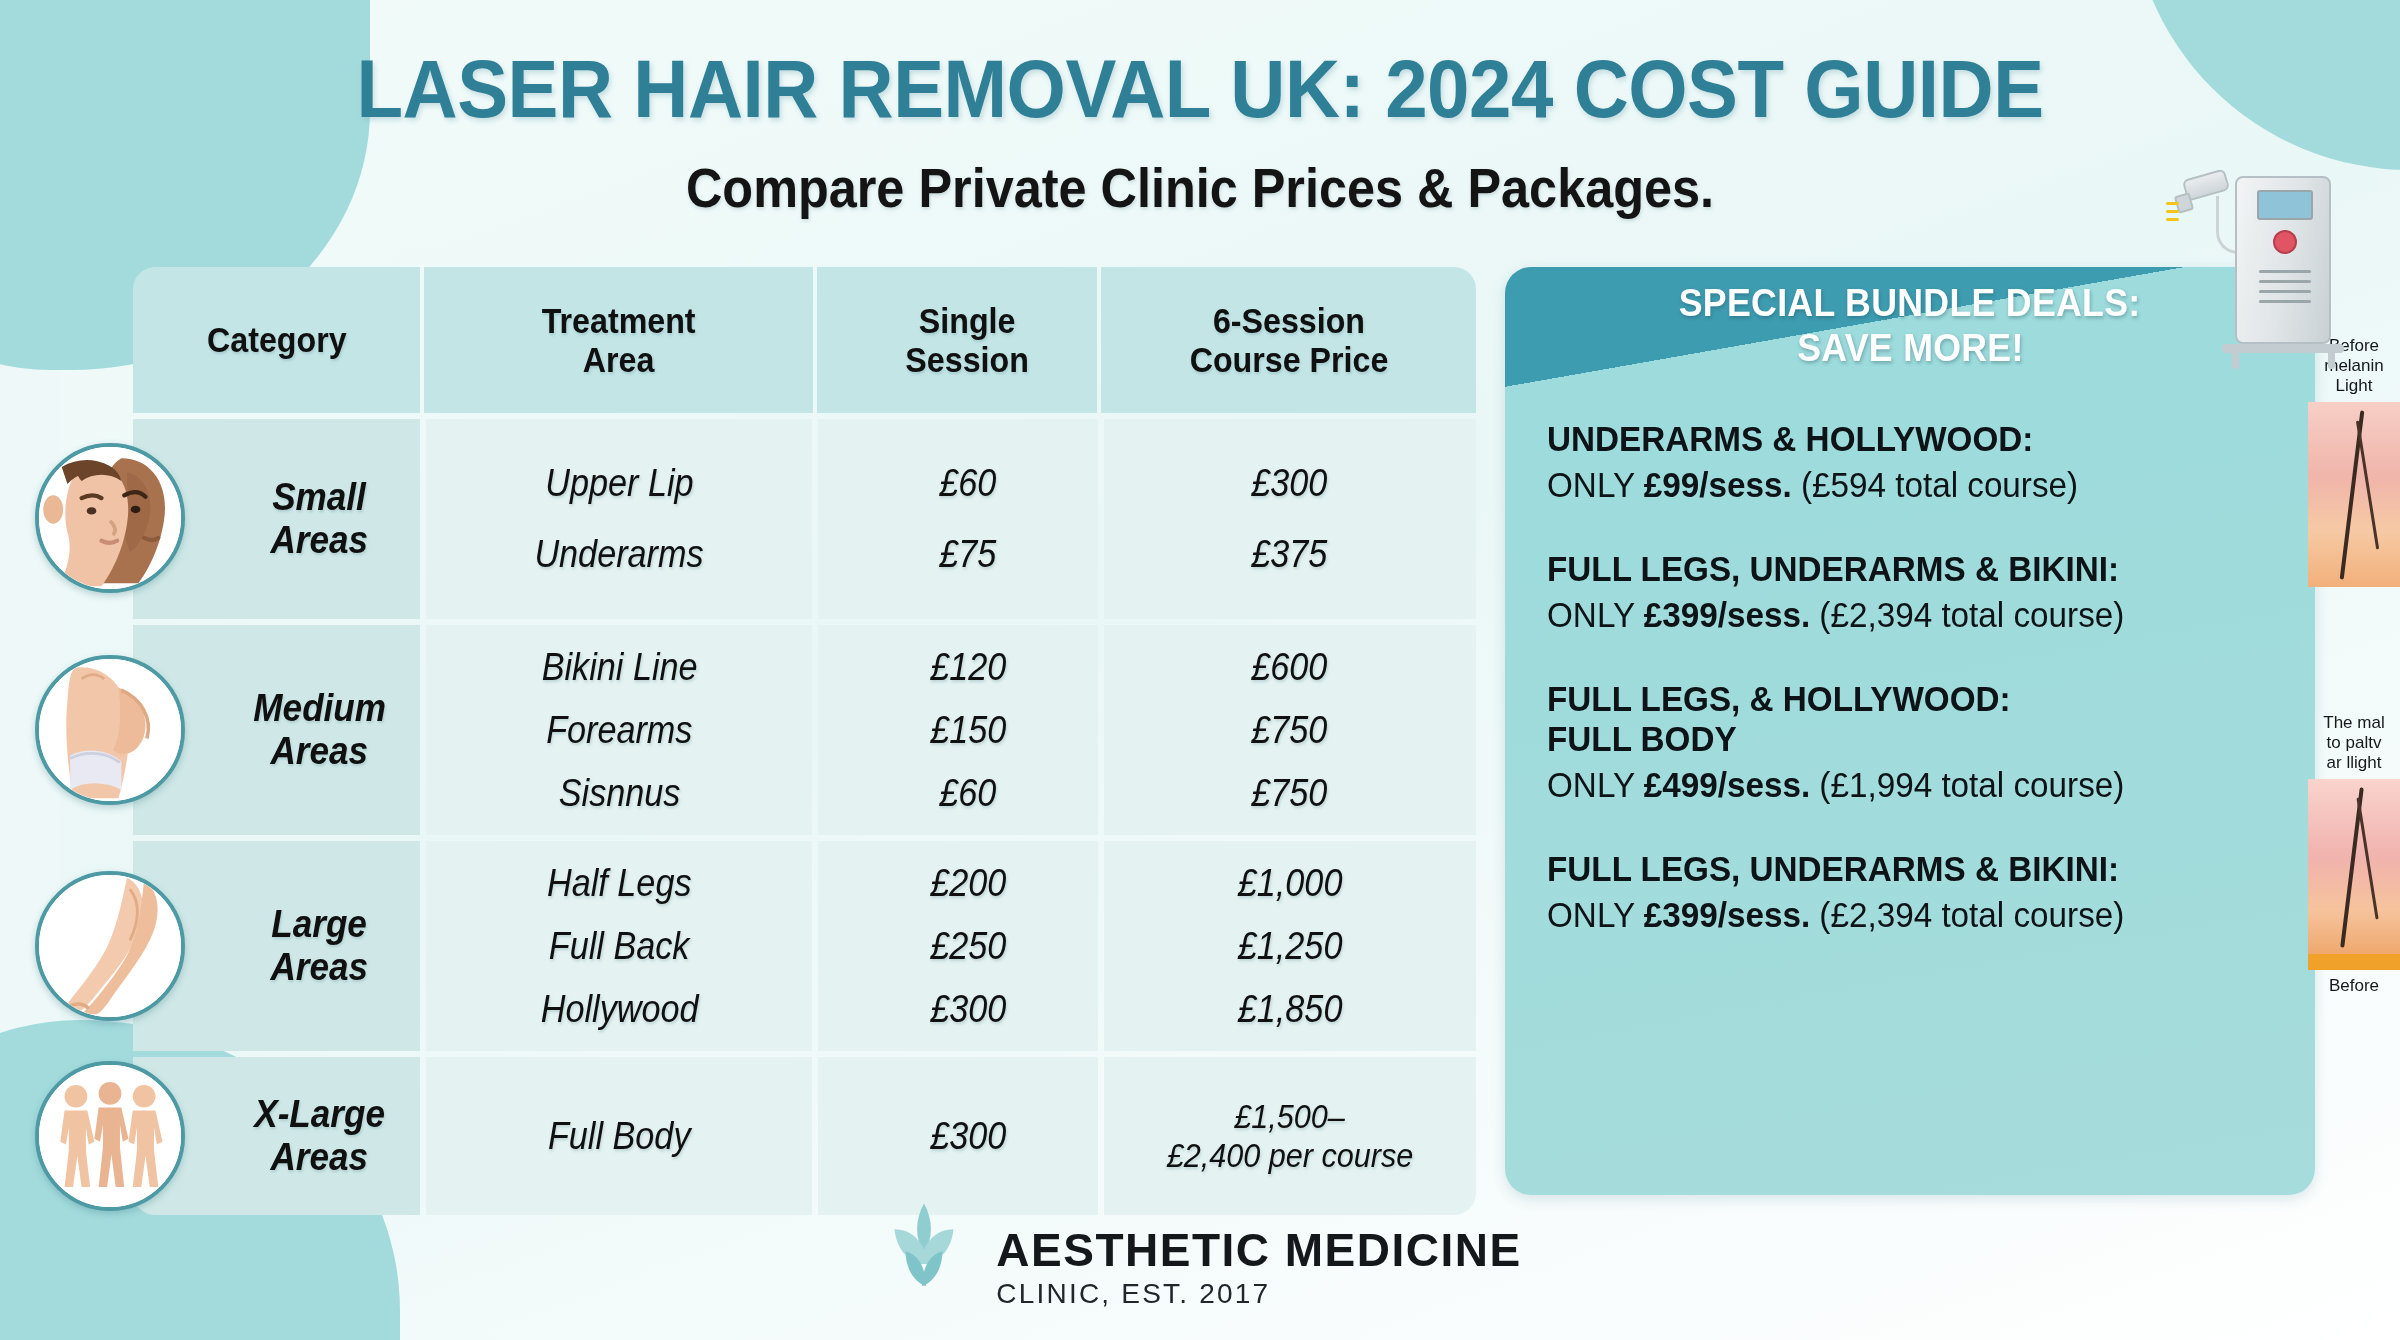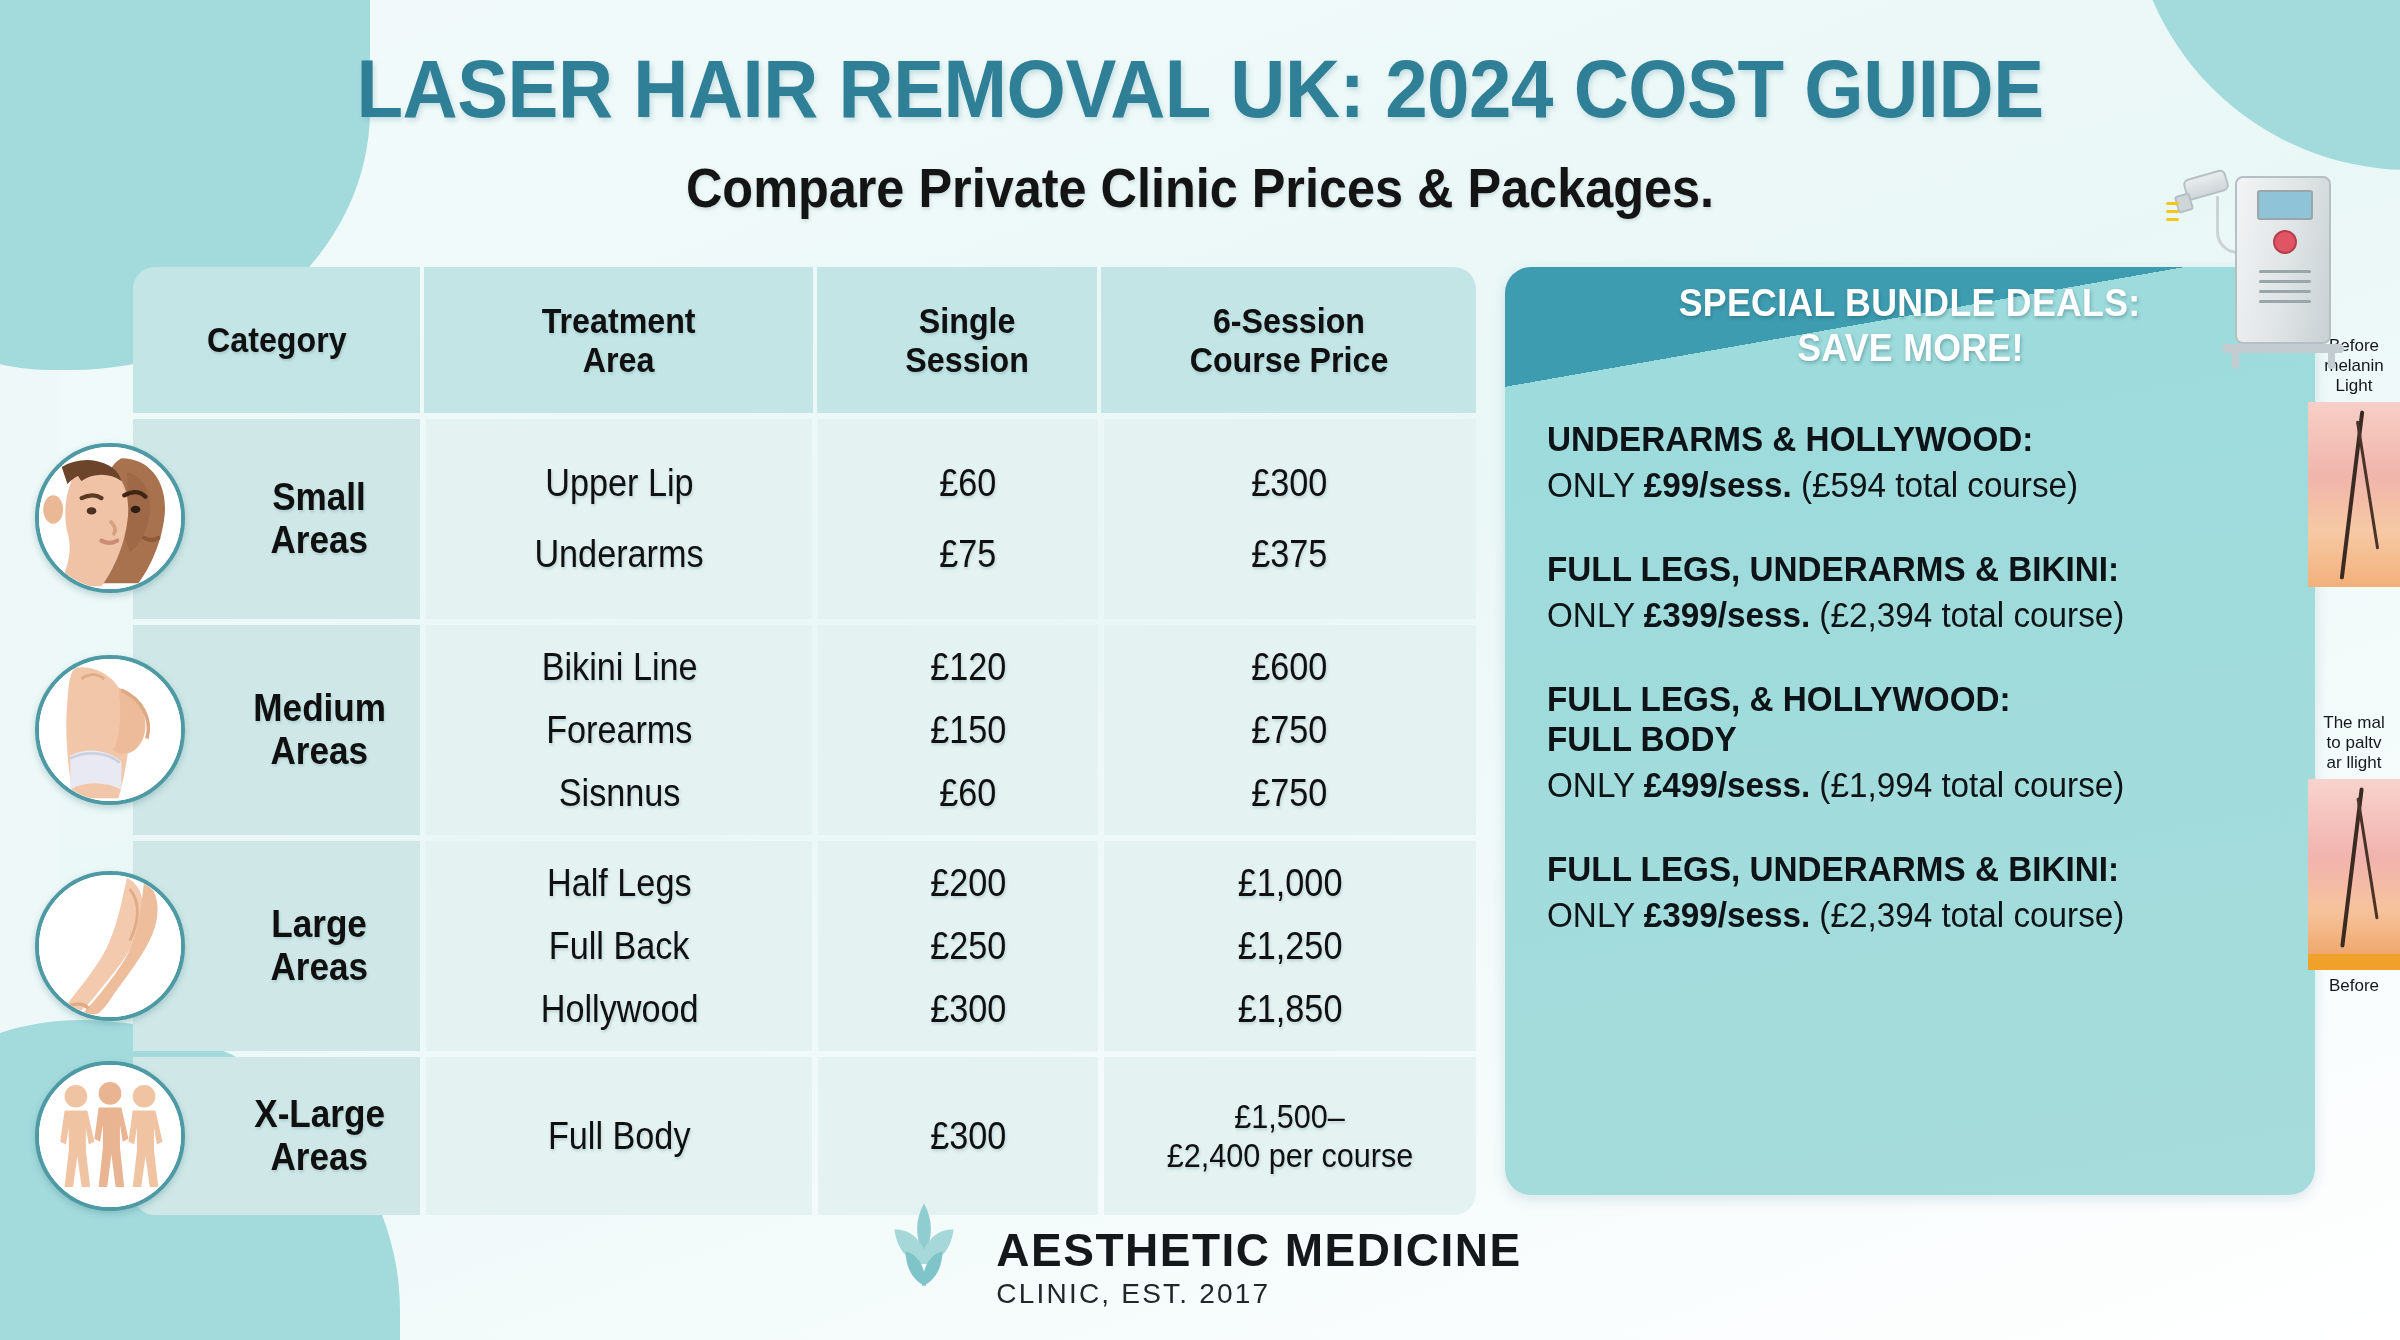--- a/index.html
+++ b/index.html
@@ -84,20 +84,21 @@
   .c-sing { width:283px;padding-left:20px; }
   .c-six  { width:378px; }
 
   .trow { display:flex; gap:6px; margin-top:6px; position:relative; }
   .trow .cell {
     background:#e4f2f1;
     display:flex; flex-direction:column;
     align-items:center; justify-content:center;
     font-size:38px; color:#101010;
     text-shadow:1px 2px 3px rgba(120,160,170,.38);
+    font-style:italic;
   }
   .trow .cell.cat {
     background:#cfe8e7;
     font-weight:bold; font-size:39px;
     line-height:1.1; text-align:center;
     padding-left:86px;
   }
   .trow .cell .ln { transform:scaleX(0.9); display:block; white-space:nowrap; }
   .trow .cell.area .ln { margin:0; }
   .r-small  .cell { height:200px; }

